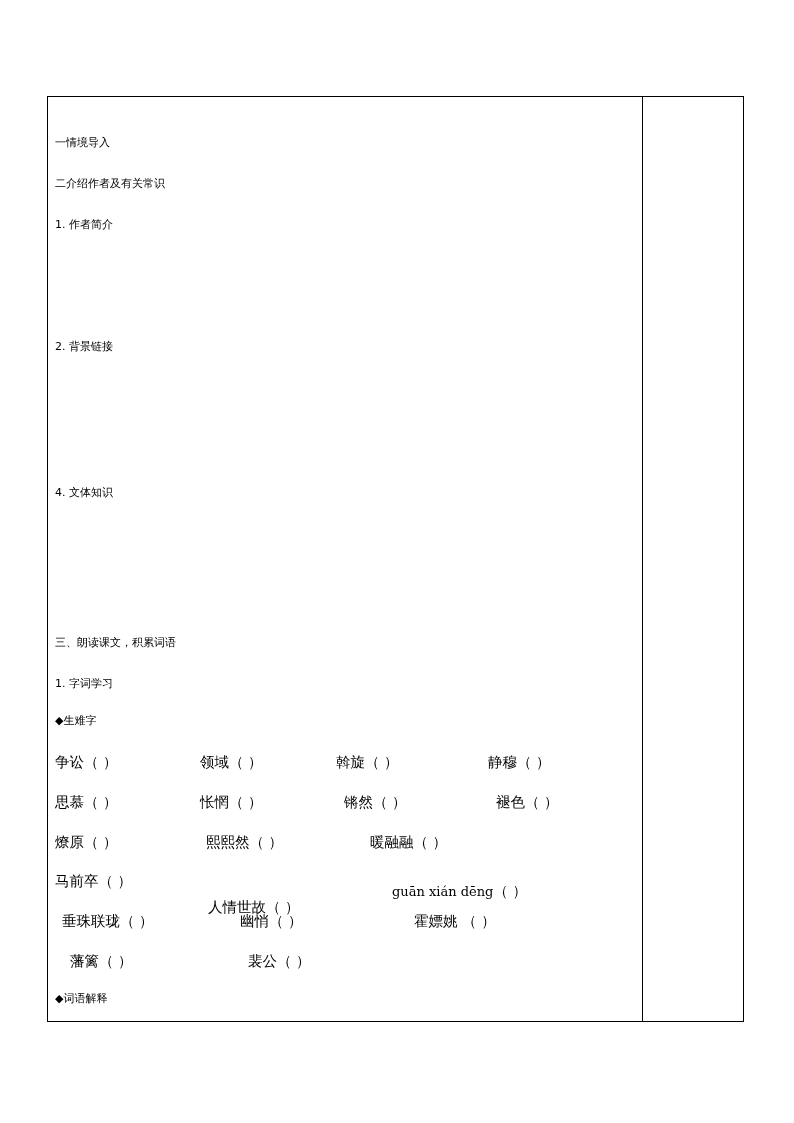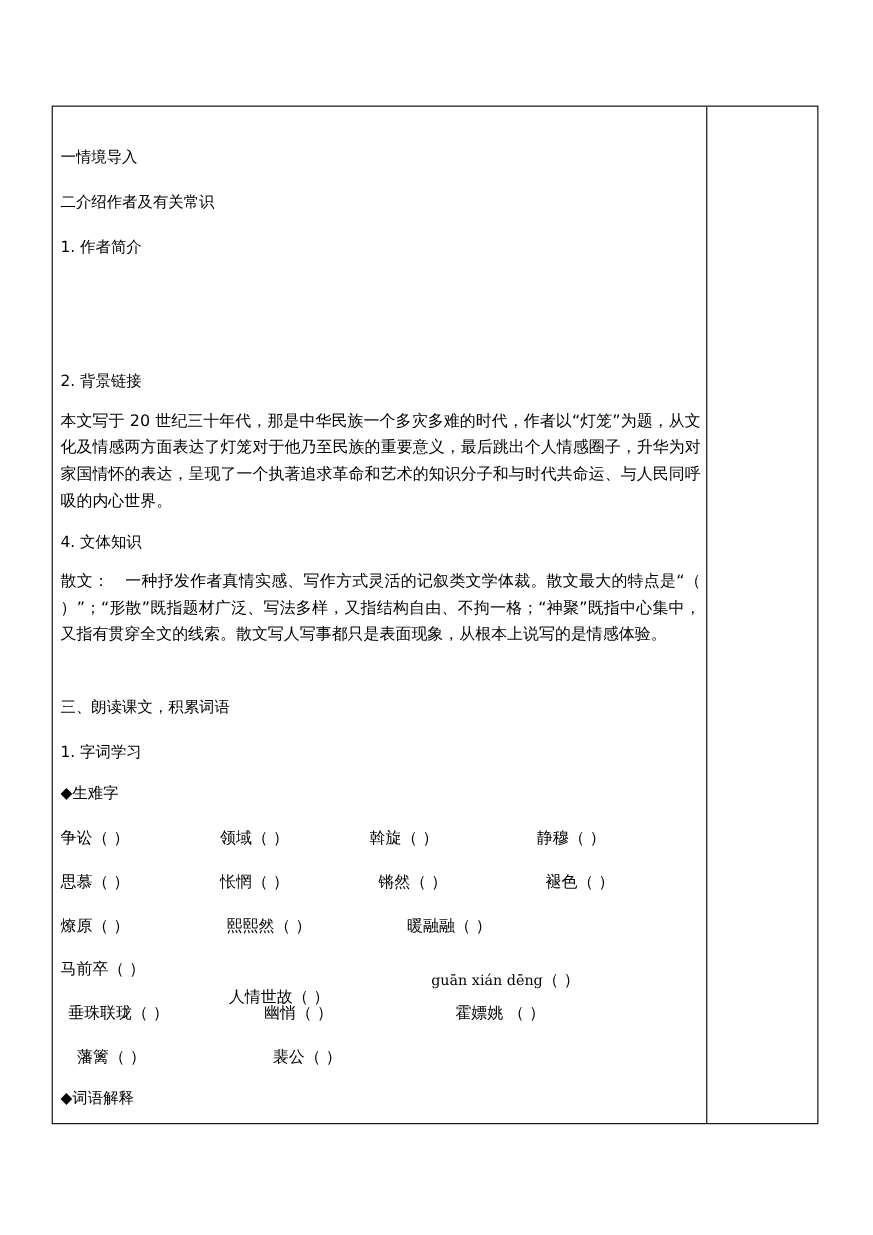--- a/index.html
+++ b/index.html
@@ -3,38 +3,36 @@
   <meta charset="utf-8">
   <style>
     html, body { margin: 0; padding: 0; background: #ffffff; }
     body { width: 794px; height: 1123px; position: relative; font-family: "DejaVu Sans", sans-serif; color: #000; }
     .table {
       position: absolute; left: 47px; top: 96px; width: 697px; height: 926px;
       border: 1px solid #000; box-sizing: border-box; display: flex;
     }
     .main-cell { width: 595px; border-right: 1px solid #000; box-sizing: border-box; position: relative; }
     .side-cell { flex: 1; }
-    .line { position: absolute; left: 7px; font-size: 14px; line-height: 20px; white-space: nowrap; }
+    .line { position: absolute; left: 7px; font-size: 11px; line-height: 20px; white-space: nowrap; }
     .bold { font-weight: normal; }
     .para { position: absolute; left: 7px; width: 582px; font-size: 14.5px; line-height: 24.2px; text-align: justify; }
     .vocab { position: absolute; font-size: 14.5px; line-height: 20px; white-space: nowrap; }
     .pinyin { font-family: "DejaVu Serif", serif; font-size: 13px; }
   </style>
 </head>
 <body>
 
 <div class="table">
   <div class="main-cell">
     <div class="line" style="top:36px">一情境导入</div>
     <div class="line" style="top:77px">二介绍作者及有关常识</div>
     <div class="line bold" style="top:118px">1. 作者简介</div>
     <div class="line bold" style="top:240px">2. 背景链接</div>
-    <div class="para" style="top:274px">本文写于 20 世纪三十年代，那是中华民族一个多灾多难的时代，作者以“灯笼”为题，从文化及情感两方面表达了灯笼对于他乃至民族的重要意义，最后跳出个人情感圈子，升华为对家国情怀的表达，呈现了一个执著追求革命和艺术的知识分子和与时代共命运、与人民同呼吸的内心世界。</div>
     <div class="line bold" style="top:386px">4. 文体知识</div>
-    <div class="para" style="top:420px">散文：　一种抒发作者真情实感、写作方式灵活的记叙类文学体裁。散文最大的特点是“（          ）”；“形散”既指题材广泛、写法多样，又指结构自由、不拘一格；“神聚”既指中心集中，又指有贯穿全文的线索。散文写人写事都只是表面现象，从根本上说写的是情感体验。</div>
     <div class="line" style="top:536px">三、朗读课文，积累词语</div>
     <div class="line bold" style="top:577px">1. 字词学习</div>
     <div class="line" style="top:614px">◆生难字</div>
 
     <div class="vocab" style="top:655px;left:7px"><span>争讼</span><span>（        ）</span></div>
     <div class="vocab" style="top:655px;left:152px"><span>领域</span><span>（       ）</span></div>
     <div class="vocab" style="top:655px;left:288px"><span>斡旋</span><span>（         ）</span></div>
     <div class="vocab" style="top:655px;left:440px"><span>静穆</span><span>（         ）</span></div>
 
     <div class="vocab" style="top:695px;left:7px"><span>思慕</span><span>（        ）</span></div>

